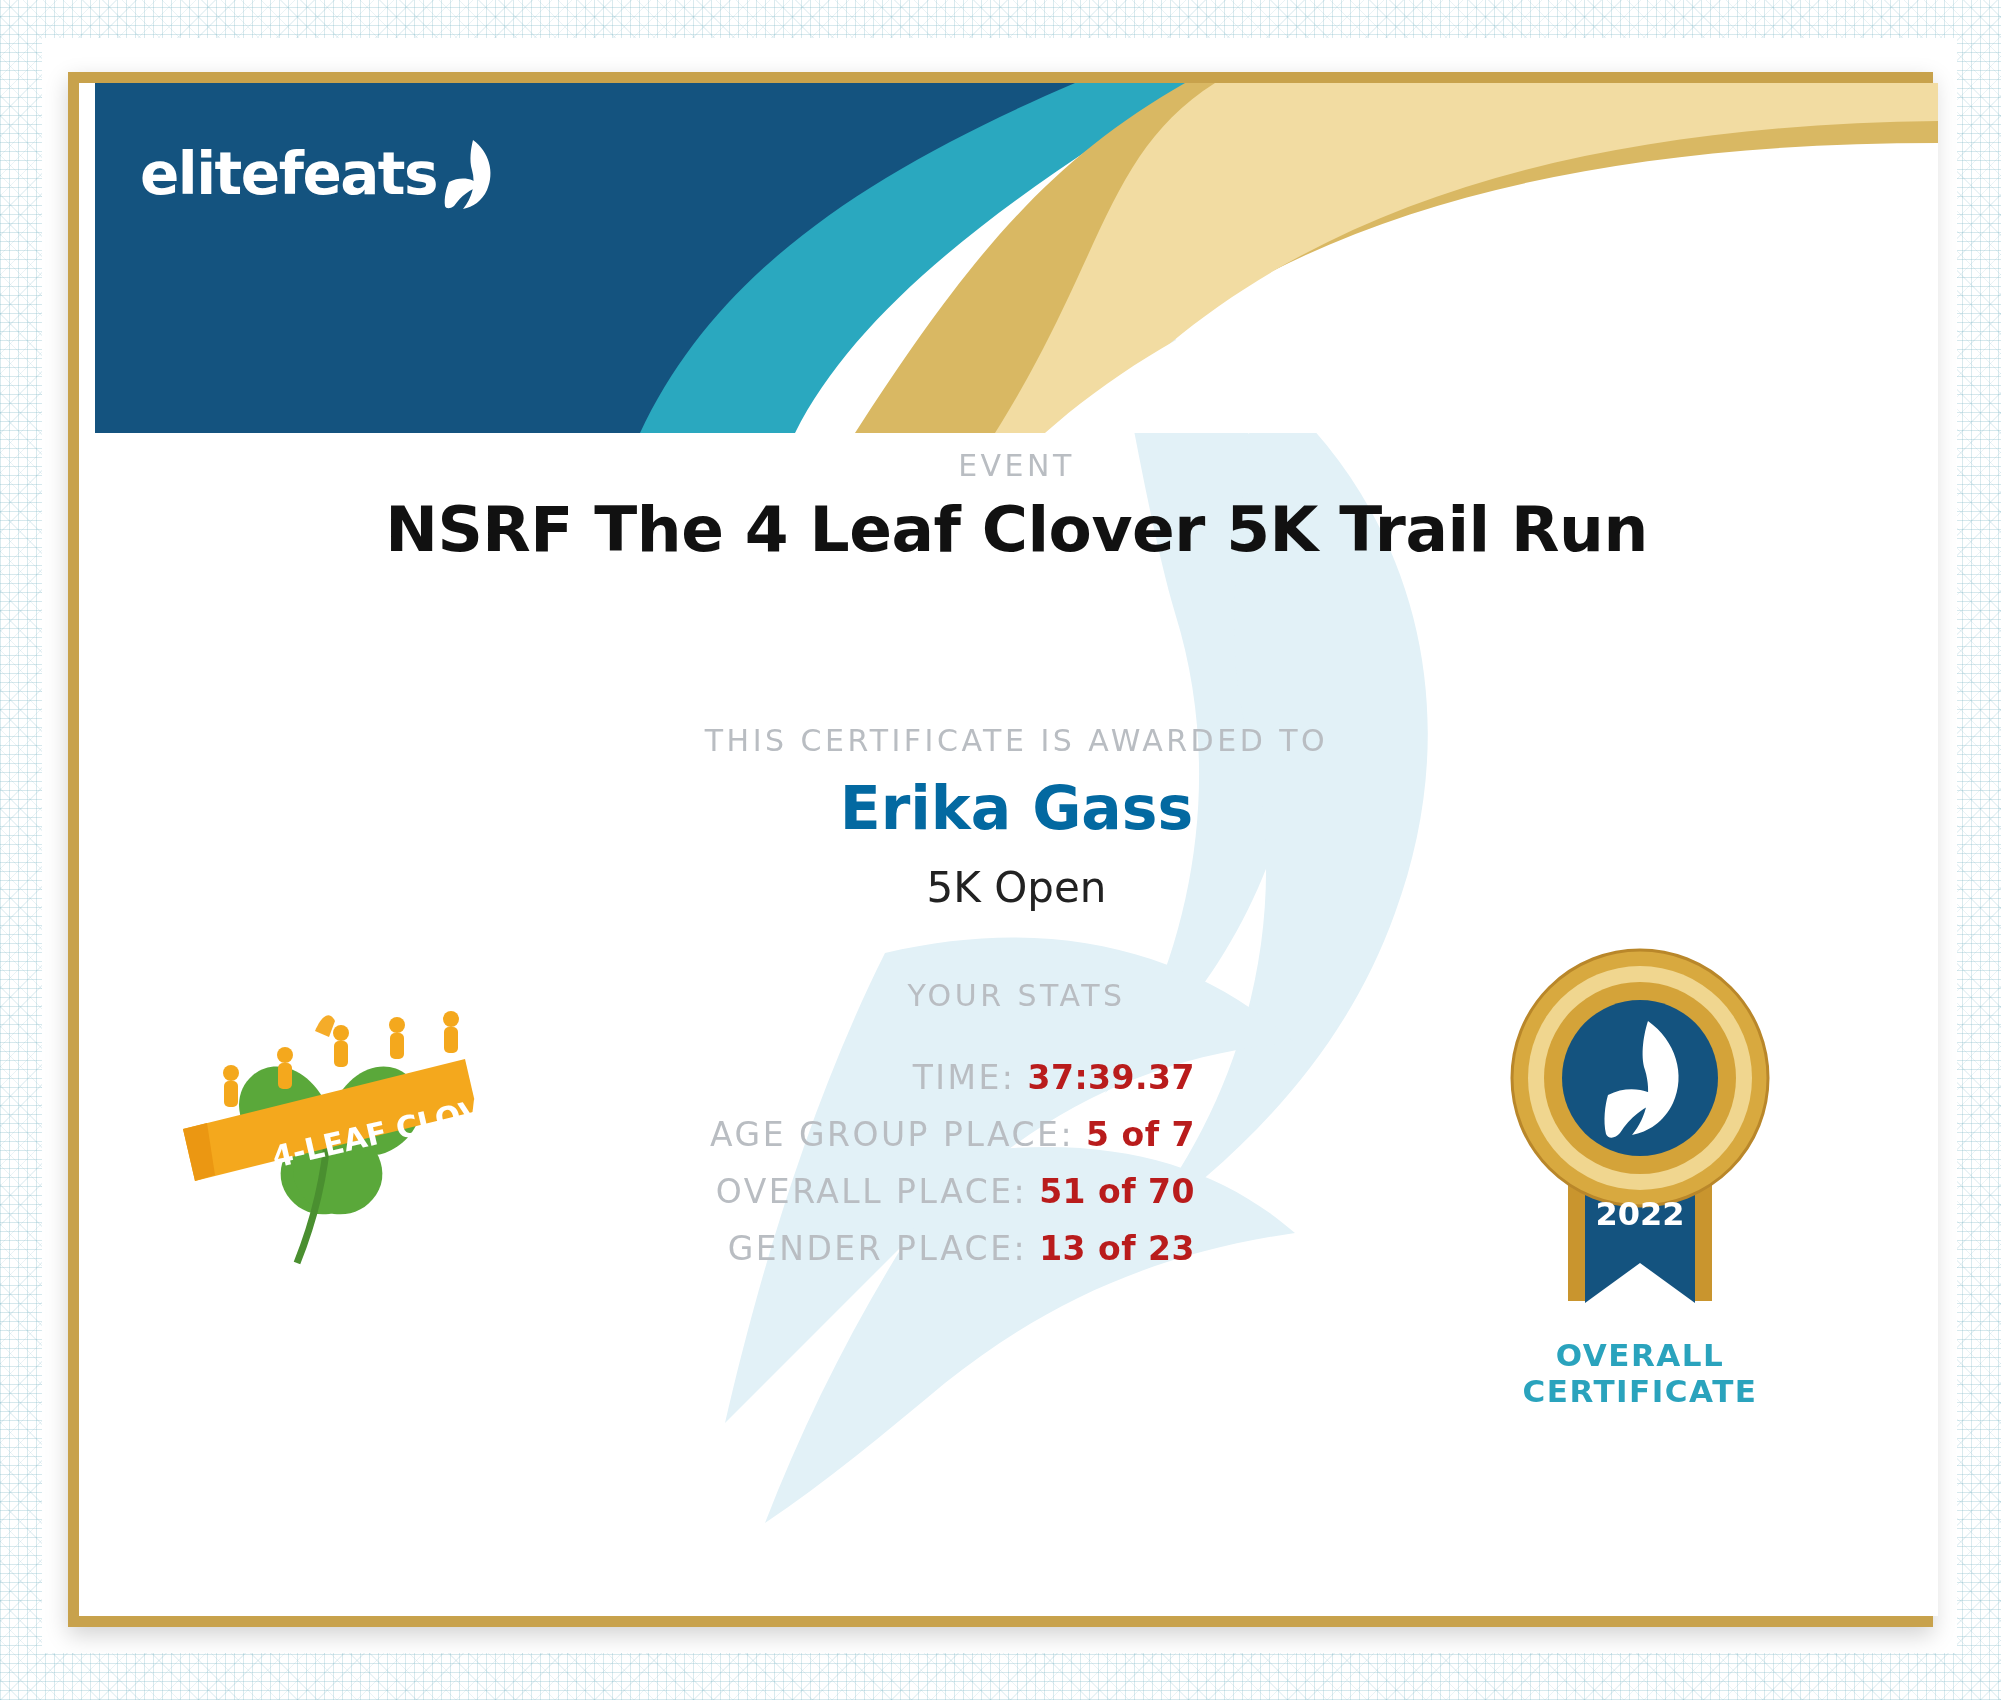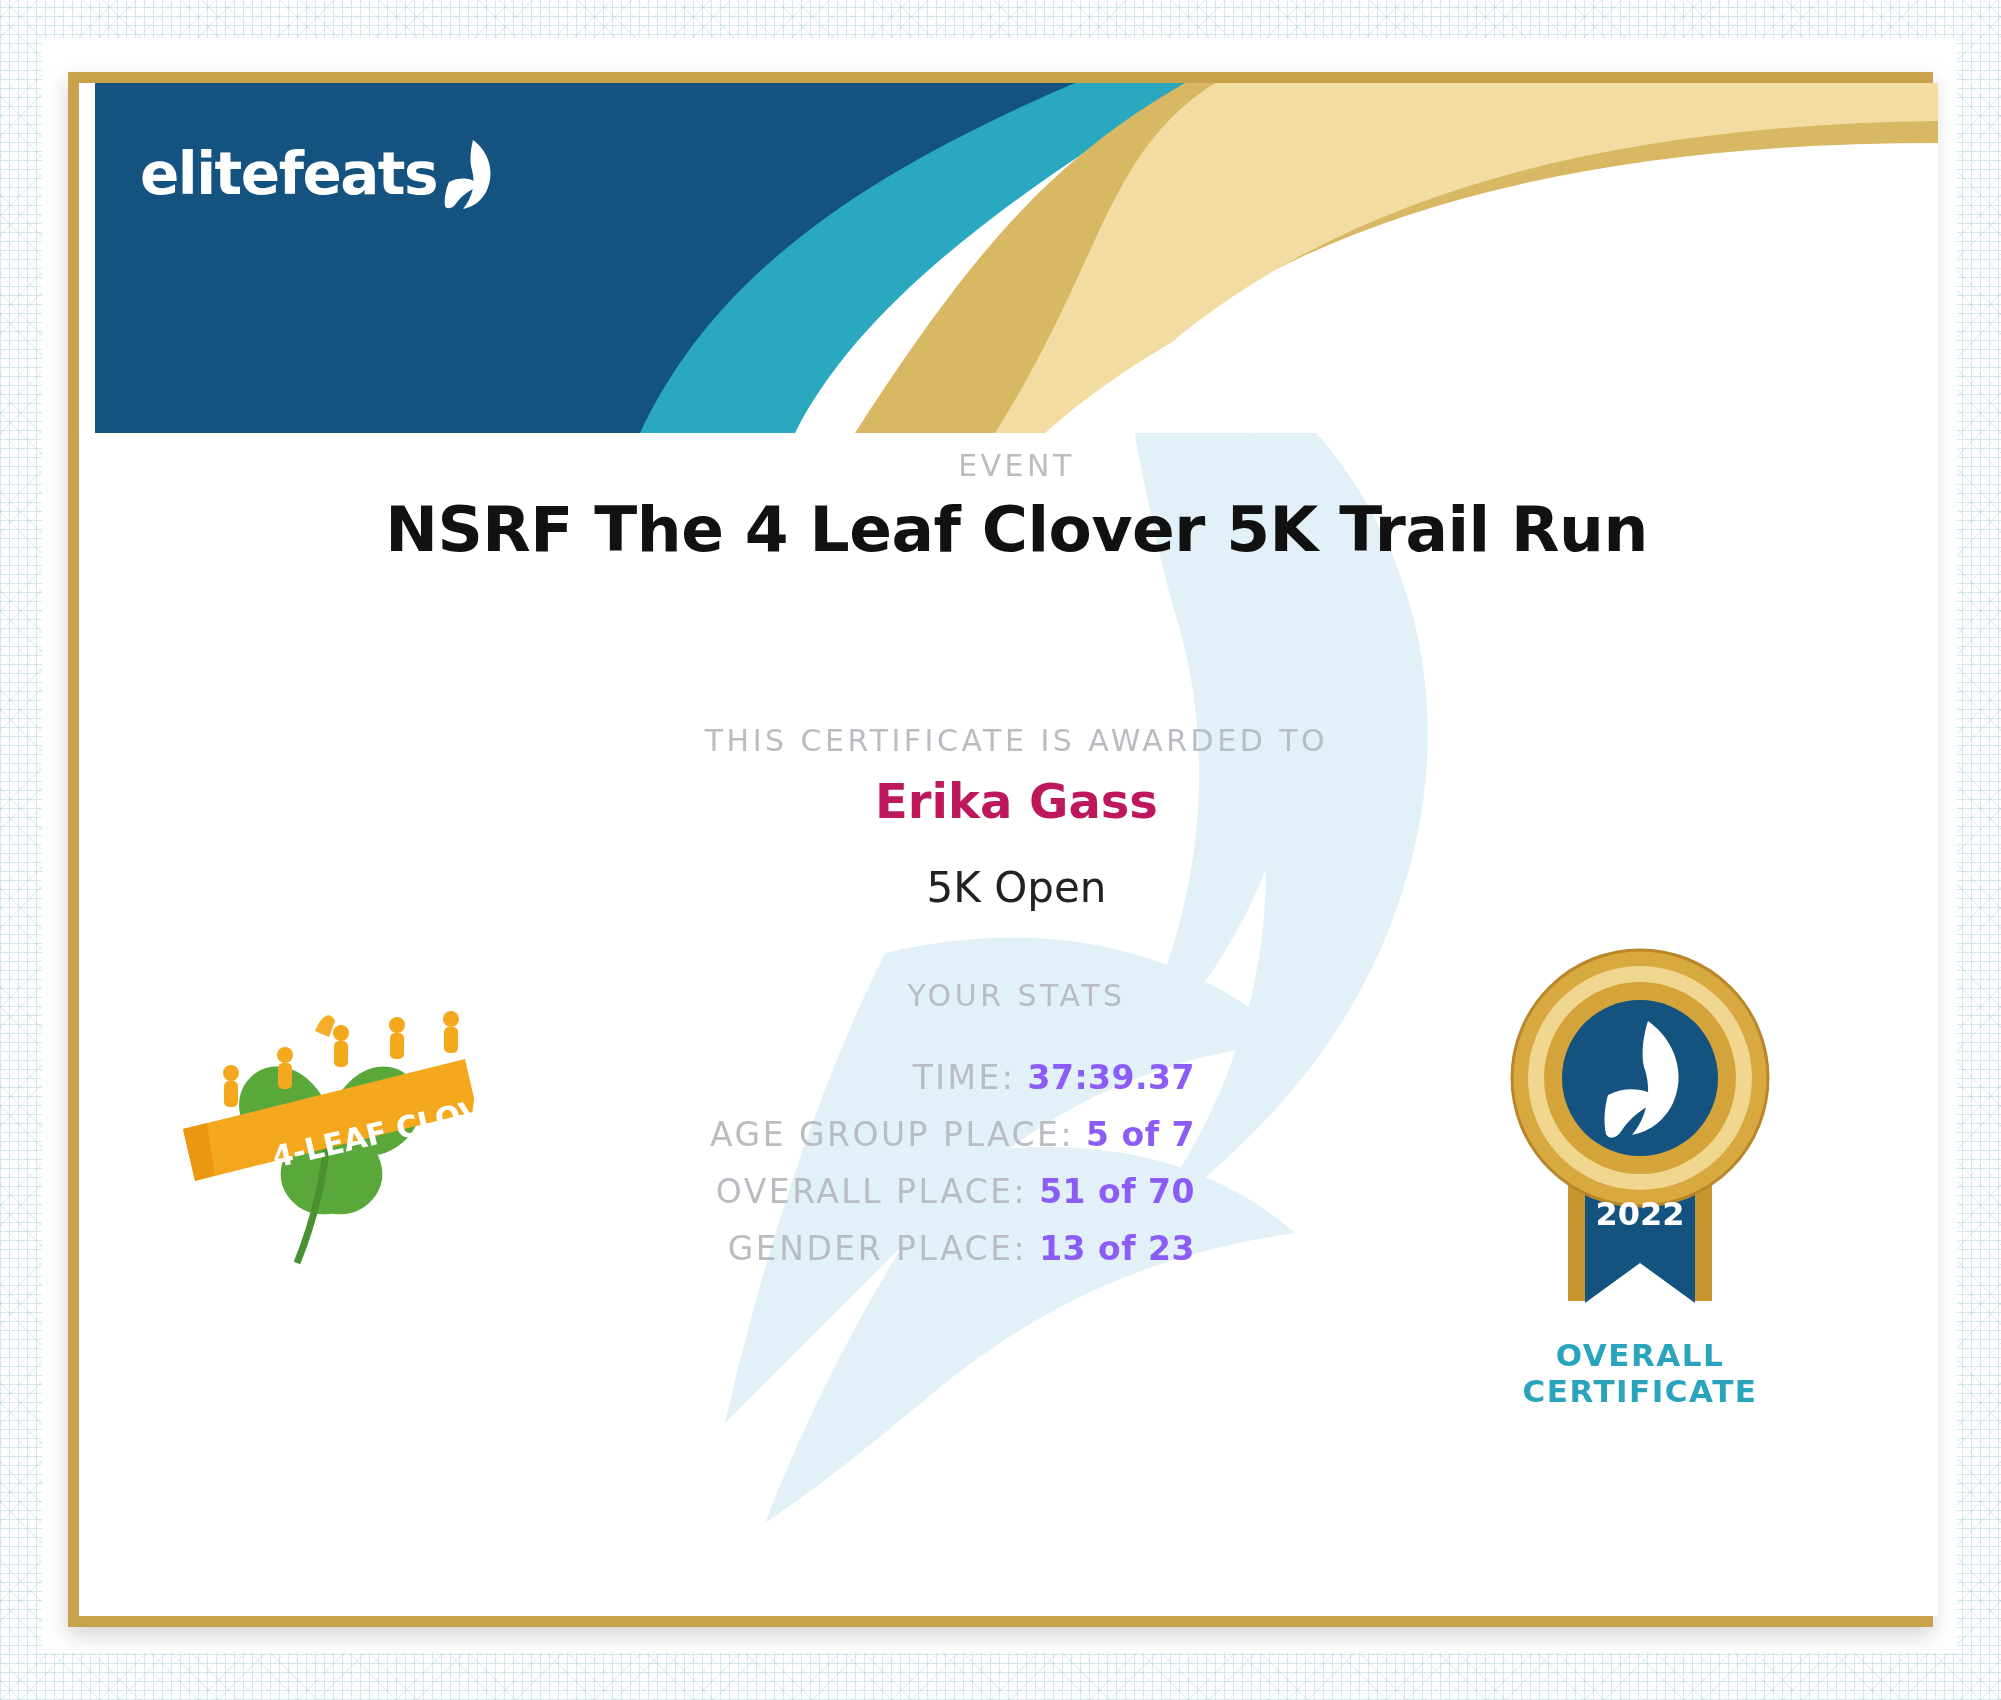--- a/index.html
+++ b/index.html
@@ -124,22 +124,22 @@
     color: #111111;
     font-size: 63px;
     font-weight: 700;
     letter-spacing: -0.5px;
   }
   .awarded-label { position: absolute; left: 0; top: 640px; width: 1843px; }
   .recipient {
     position: absolute;
     left: 0; top: 690px;
     width: 1843px;
-    color: #be185d;
-    font-size: 48px;
+    color: #0369a1;
+    font-size: 60px;
     font-weight: 700;
   }
   .division {
     position: absolute;
     left: 0; top: 780px;
     width: 1843px;
     color: #222222;
     font-size: 42px;
     font-weight: 400;
   }
@@ -157,21 +157,21 @@
     align-items: flex-end;
     margin-bottom: 18px;
     white-space: nowrap;
   }
   .stat-key {
     color: #b9bdc2;
     font-size: 33px;
     letter-spacing: 2.5px;
   }
   .stat-val {
-    color: #8b5cf6;
+    color: #b91c1c;
     font-size: 33px;
     font-weight: 700;
     margin-left: 12px;
     letter-spacing: 0.5px;
   }
 
   
   .event-badge {
     position: absolute;
     left: 70px;

